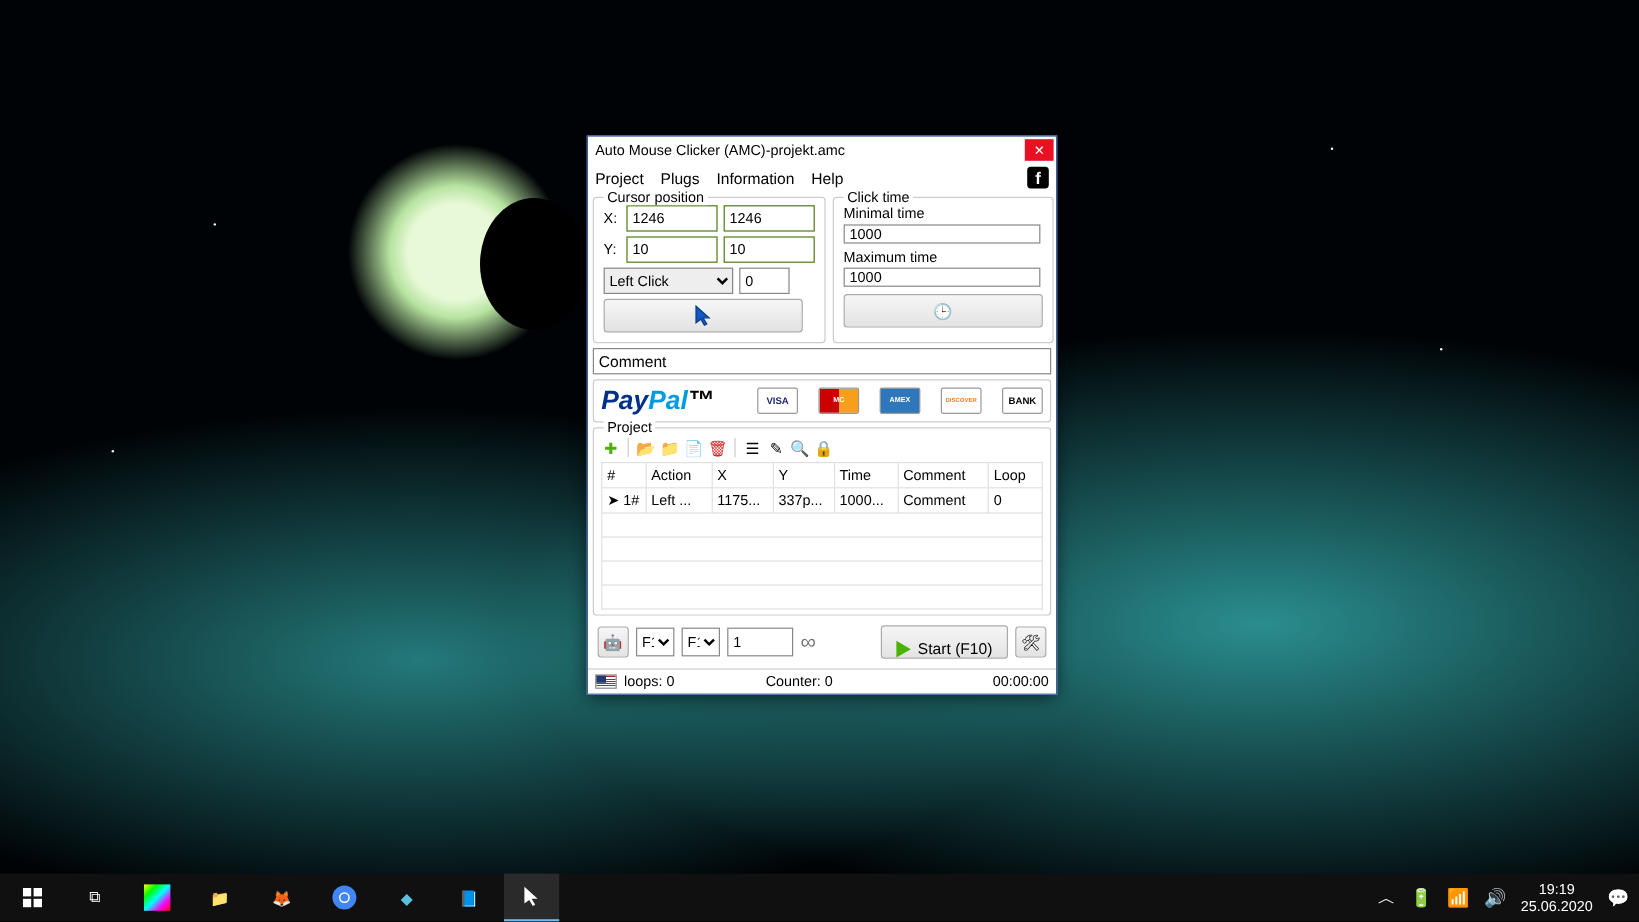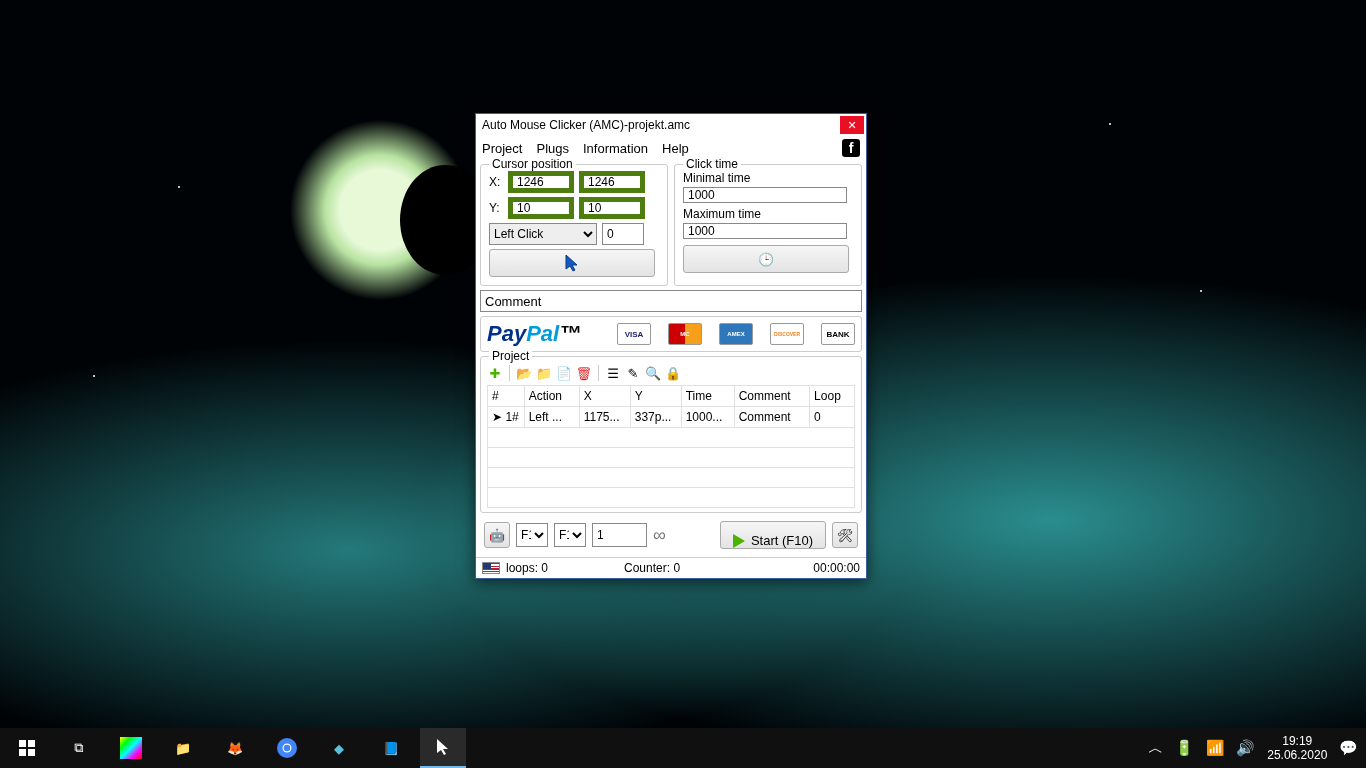--- a/index.html
+++ b/index.html
@@ -20,21 +20,21 @@
     radial-gradient(ellipse 900px 350px at 1050px 520px, rgba(60,200,200,0.7), rgba(0,0,0,0) 70%),
     #000306;
 }
 .moon-shadow {
   position:absolute; left:400px; top:165px; width:90px; height:110px;
   background:#000; border-radius:50%;
 }
 .star{position:absolute;width:2px;height:2px;background:#fff;border-radius:50%;}
 .app-window {
   position: absolute;
-  left: 475px; top: 113px;
+  left: 489px; top: 113px;
   width: 392px;
   background: #fff;
   border: 1px solid #3a5ea0;
   box-shadow: 0 3px 14px rgba(0,0,0,0.6);
   display: flex; flex-direction: column;
 }
 .titlebar {
   height: 22px; display: flex; align-items: center;
   background: #fff; padding: 0 2px 0 6px;
 }
@@ -61,21 +61,21 @@
   border:1px solid #ccc; border-radius:3px;
   padding:6px 8px 8px 8px; position:relative; background:#fff;
 }
 .group-title {
   position:absolute; top:-8px; left:8px;
   background:#fff; padding:0 3px; font-size:12px; color:#000;
 }
 .field-row { display:flex; align-items:center; gap:5px; margin-bottom:4px; }
 .lbl { font-size:12px; width:14px; }
 input.tiny {
-  width:66px; height:22px; border:5px solid #4d7c0f;
+  width:76px; height:22px; border:1px solid #4d7c0f;
   padding:0 4px; font-size:12px; font-family:inherit;
 }
 select.clicktype {
   width:108px; height:22px; border:1px solid #888;
   background:#eee; font-size:12px; font-family:inherit;
 }
 .numbox { width:42px; height:22px; border:1px solid #888; padding:0 4px; font-size:12px; }
 .bigbtn {
   height:28px; border:1px solid #aaa;
   background:linear-gradient(#f6f6f6,#e3e3e3);

